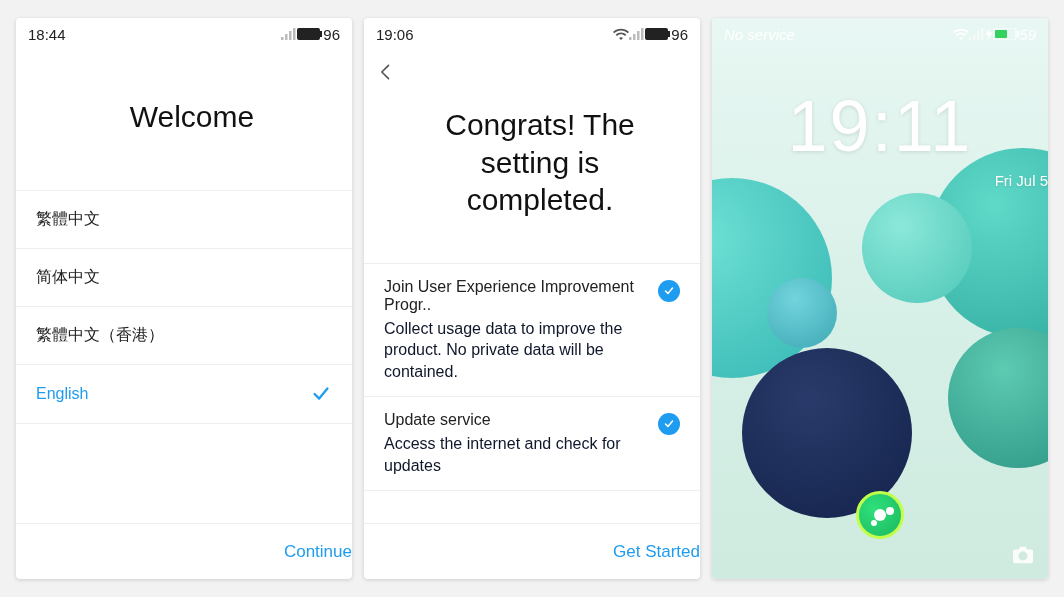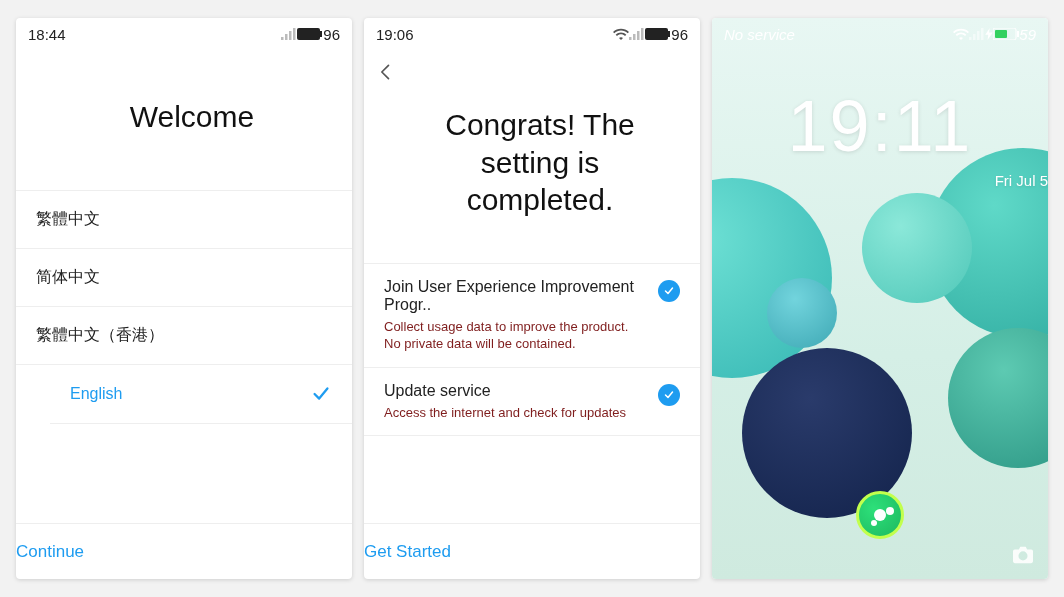--- a/index.html
+++ b/index.html
@@ -8,30 +8,30 @@
   .status-bar{ height:32px; font-size:15px; display:flex; align-items:center; padding:0 12px; color:#222;}
   .status-bar.light{ color:#fff;}
   .status-bar .spacer{flex:1;}
   .status-bar .ic{display:inline-flex; align-items:center;}
   .content{flex:1; display:flex; flex-direction:column;}
   .headline{ font-size:30px; font-weight:400; color:#111; text-align:center; padding:48px 24px 0; line-height:1.25;margin-left:16px;}
   .headline.wide{padding:12px 24px 0;}
   .lang-list{ margin-top:54px; flex:1;}
   .lang-item{ padding:18px 20px; border-bottom:1px solid #eee; font-size:16px; color:#222; display:flex; align-items:center;}
   .lang-item:first-child{border-top:1px solid #eee;}
-  .lang-item.selected{ color:#1e9cf0;margin-left:34px;}
+  .lang-item.selected{ color:#1e9cf0;}
   .check{ margin-left:auto; color:#1e9cf0;}
-  .bottom-btn{ height:56px; display:flex; align-items:center; justify-content:flex-start; font-size:17px; color:#1e9cf0; border-top:1px solid #eee;}
+  .bottom-btn{ height:56px; display:flex; align-items:center; justify-content:flex-end; font-size:17px; color:#1e9cf0; border-top:1px solid #eee;}
   .back-row{ height:44px; display:flex; align-items:center; padding:0 12px;}
   .opt-list{ margin-top:44px;}
   .opt{ padding:14px 20px 14px 20px; border-bottom:1px solid #eee; display:flex; align-items:flex-start;}
   .opt:first-child{border-top:1px solid #eee;}
   .opt .txt{flex:1; padding-right:12px;}
   .opt .ttl{ font-size:16px; color:#222; margin-bottom:4px;}
-  .opt .sub{ font-size:13px; color:#7f1d1d; line-height:1.35;}
+  .opt .sub{ font-size:16px; color:#0f172a; line-height:1.35;}
   .radio{ width:22px; height:22px; border-radius:50%; background:#1e9cf0; color:#fff; display:flex; align-items:center; justify-content:center; flex-shrink:0; margin-top:2px;}
   
   .lock{ position:relative; flex:1; background:linear-gradient(180deg,#e8f7f3 0%, #d5efe6 60%, #cfeadf 100%); }
   .lock .clock{ text-align:center; color:#fff; margin-top:40px; font-size:72px; font-weight:400; letter-spacing:2px; line-height:1; text-shadow:0 1px 4px rgba(0,0,0,.12);}
   .lock .date{ text-align:right; color:#fff; font-size:15px; margin-top:10px; text-shadow:0 1px 3px rgba(0,0,0,.12);}
   .bubble{ position:absolute; border-radius:50%;}
   .handle{ position:absolute; bottom:40px; left:50%; transform:translateX(-50%); width:48px; height:48px; border-radius:50%; border:3px solid #c2ff4d; background:radial-gradient(circle at 35% 35%, #2de07a 0%, #1db85f 100%); display:flex; align-items:center; justify-content:center;}
   .handle::after{content:""; width:12px; height:12px; border-radius:50%; background:#fff; box-shadow:10px -4px 0 -2px #fff, -6px 8px 0 -3px #fff;}
   .cam{ position:absolute; right:14px; bottom:14px; color:#fff; opacity:.9;}
   svg{display:block;}

